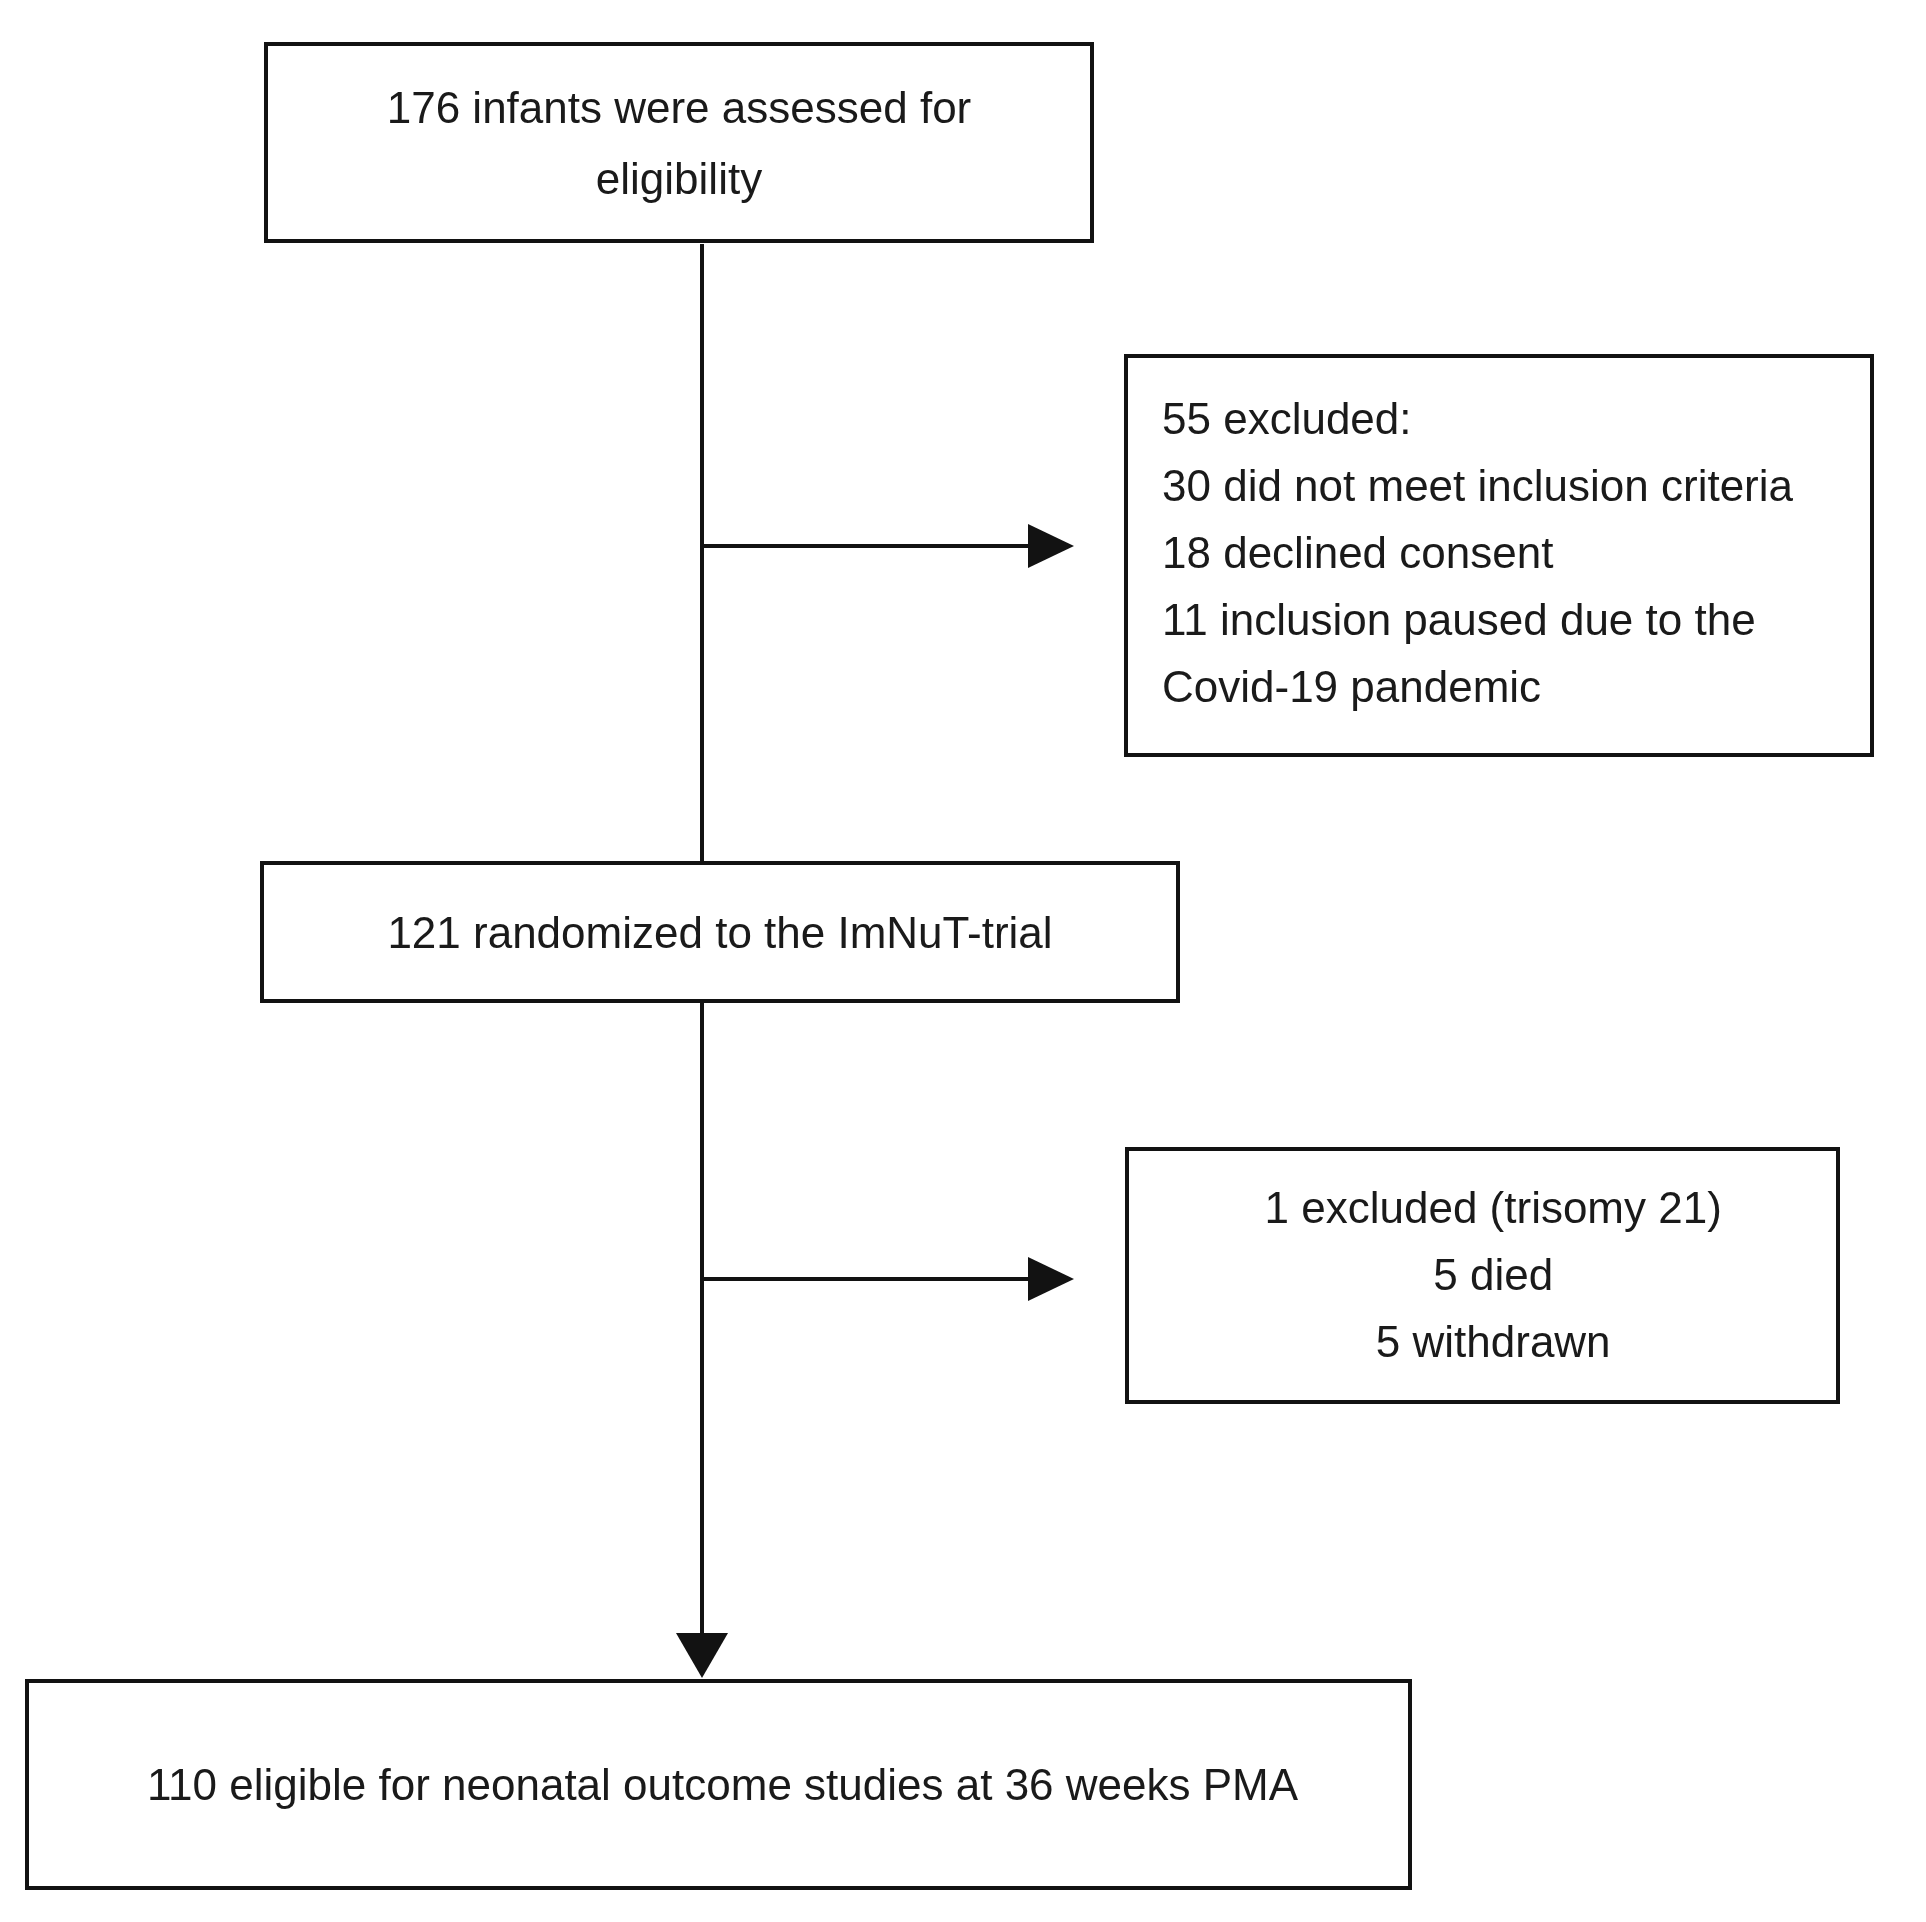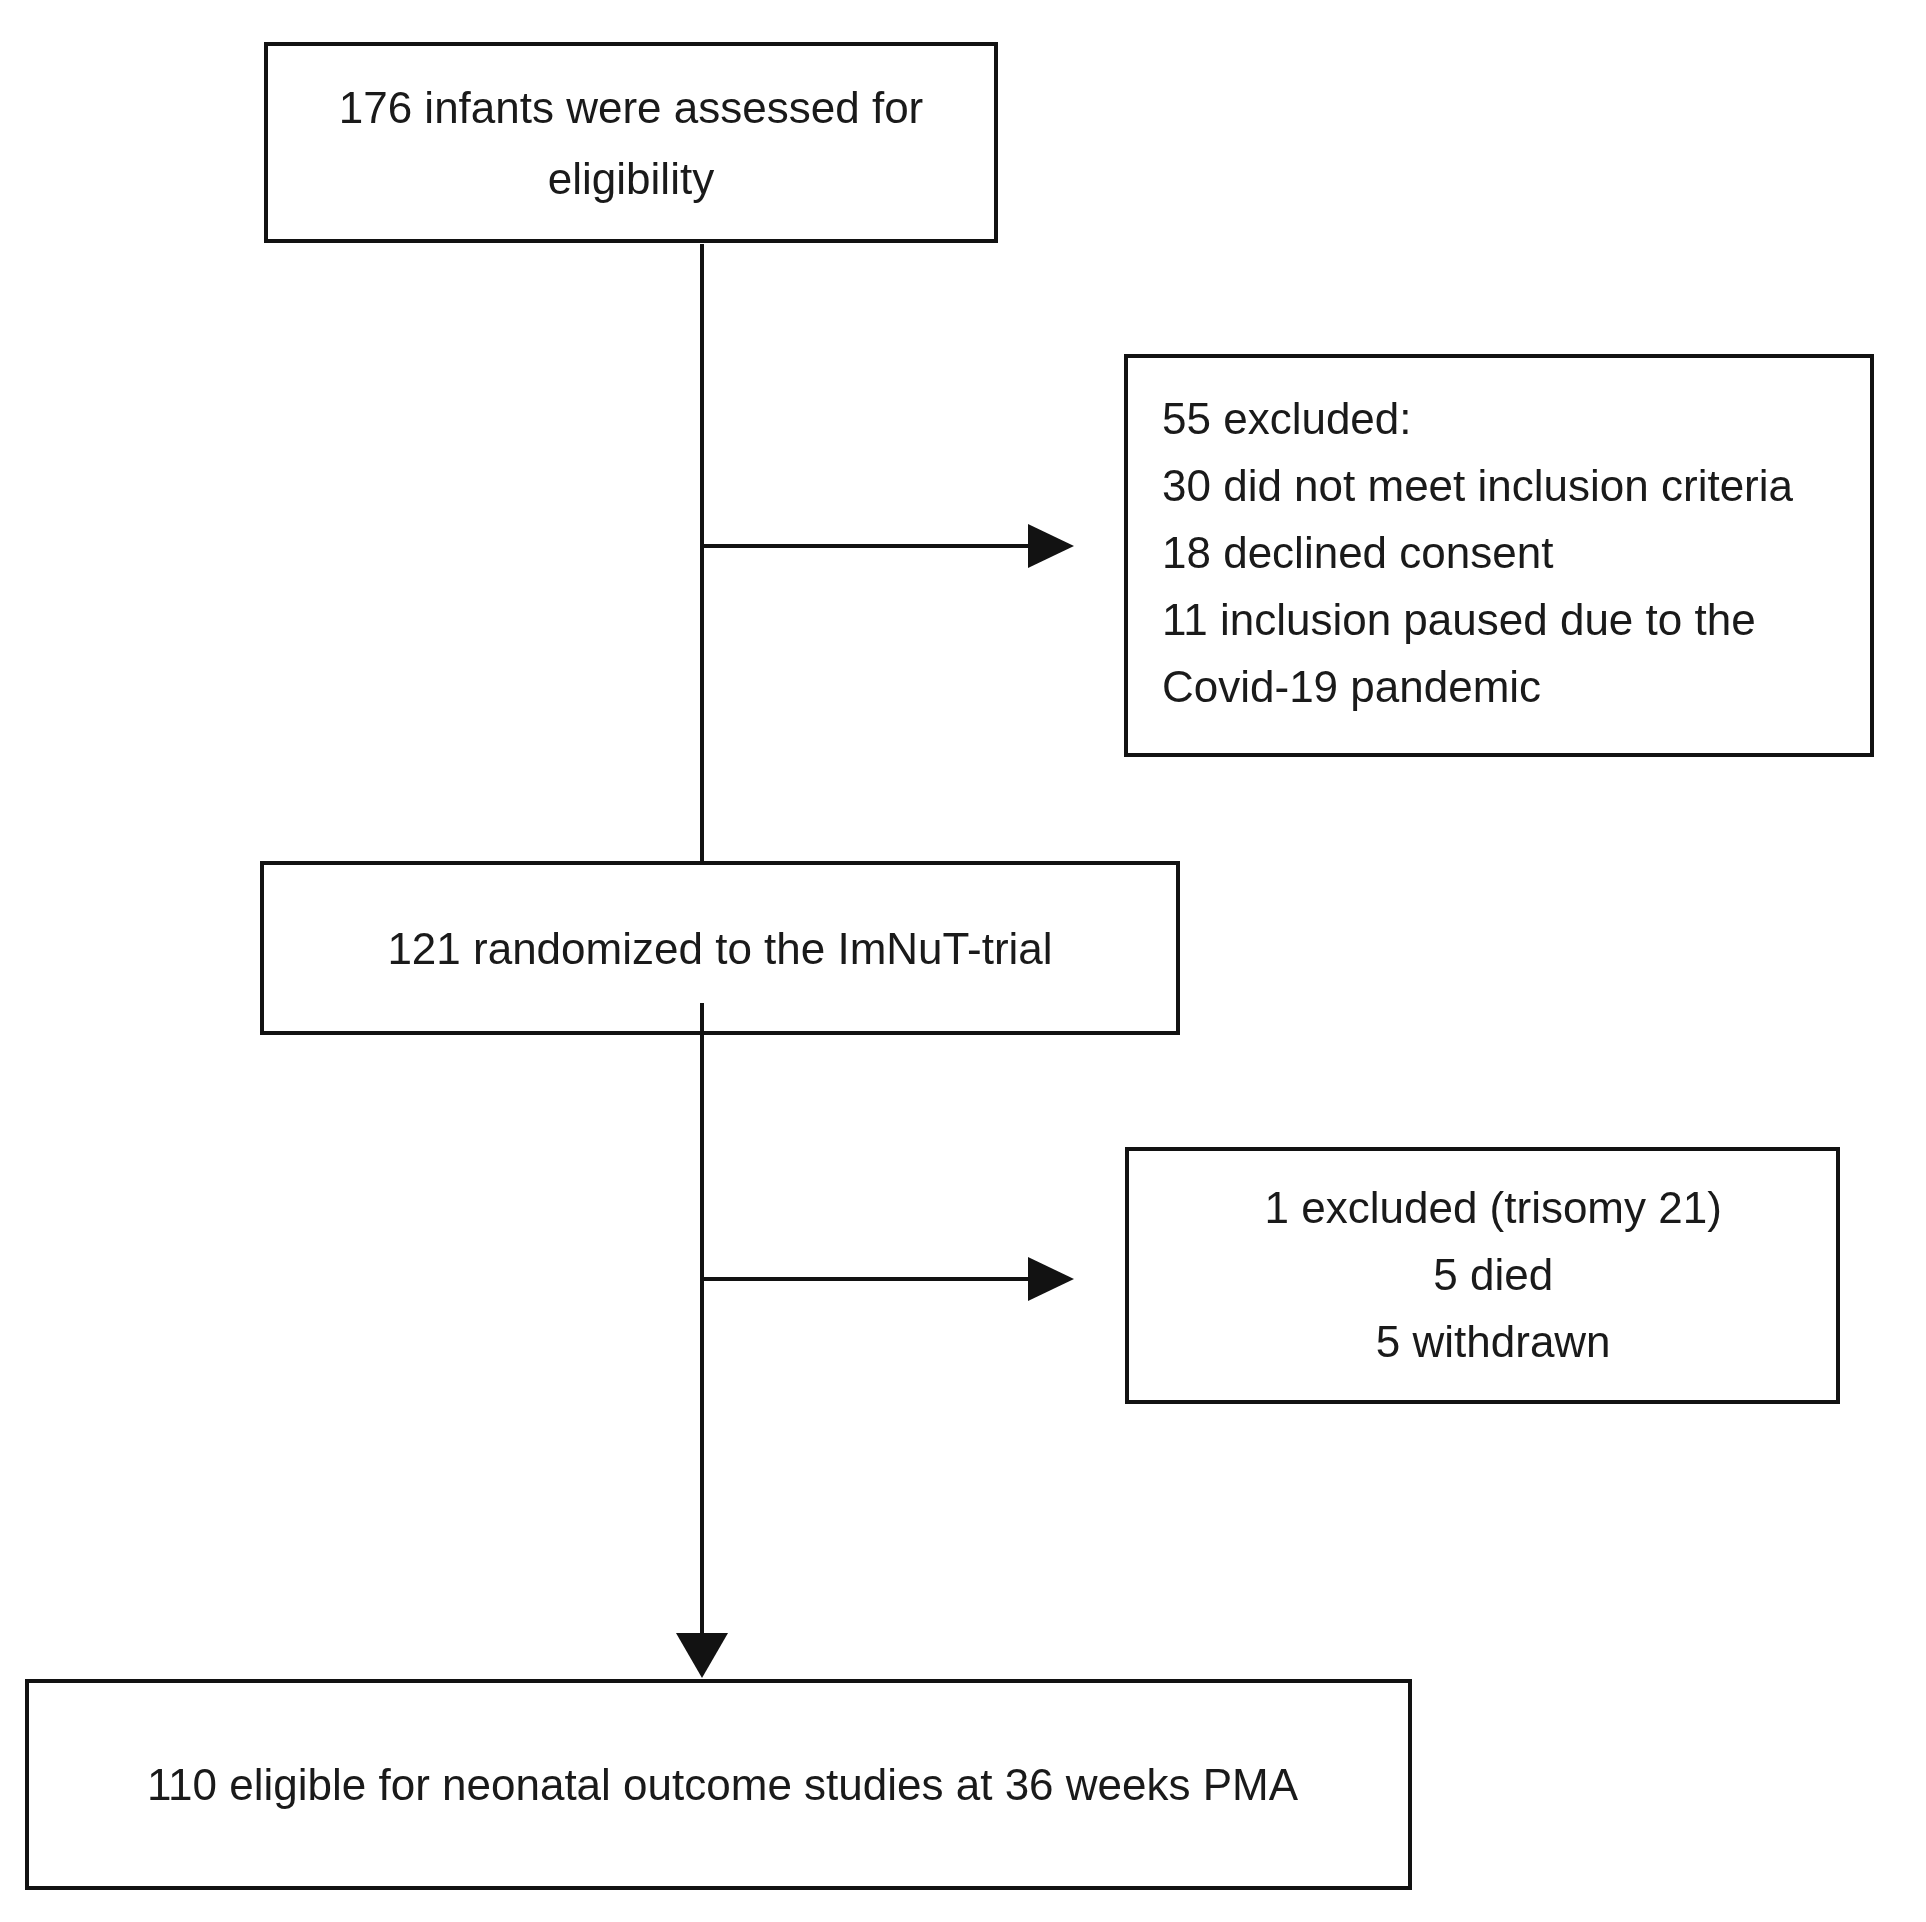--- a/index.html
+++ b/index.html
@@ -32,26 +32,26 @@
     flex-direction: column;
     justify-content: center;
     align-items: center;
     text-align: center;
   }
   .txt-line { white-space: nowrap; }
   .box.centered .txt-line { line-height: 71px; }
   .box.leftalign .txt-line { line-height: 67px; }
 
   
-  #box-assessed   { left: 264px;  top: 42px;   width: 734px; height: 201px; }
+  #box-assessed   { left: 264px;  top: 42px;   width: 830px; height: 201px; }
   #box-excluded-screening {
     left: 1124px; top: 354px;  width: 750px; height: 403px;
     padding: 27px 11.6px 0 34px;
   }
-  #box-randomized { left: 260px;  top: 861px; width: 920px; height: 174px; }
+  #box-randomized { left: 260px;  top: 861px; width: 920px; height: 142px; }
   #box-excluded-randomization {
     left: 1125px; top: 1147px; width: 715px; height: 257px;
     padding: 23px 11.6px 0 33px;
     text-align: center;
   }
   #box-eligible   { left: 25px;   top: 1679px; width: 1387px; height: 211px; padding-left: 8px; }
   #box-eligible .txt-line { line-height: 65px; }
 
   
   .conn { position: absolute; background: var(--line); }

